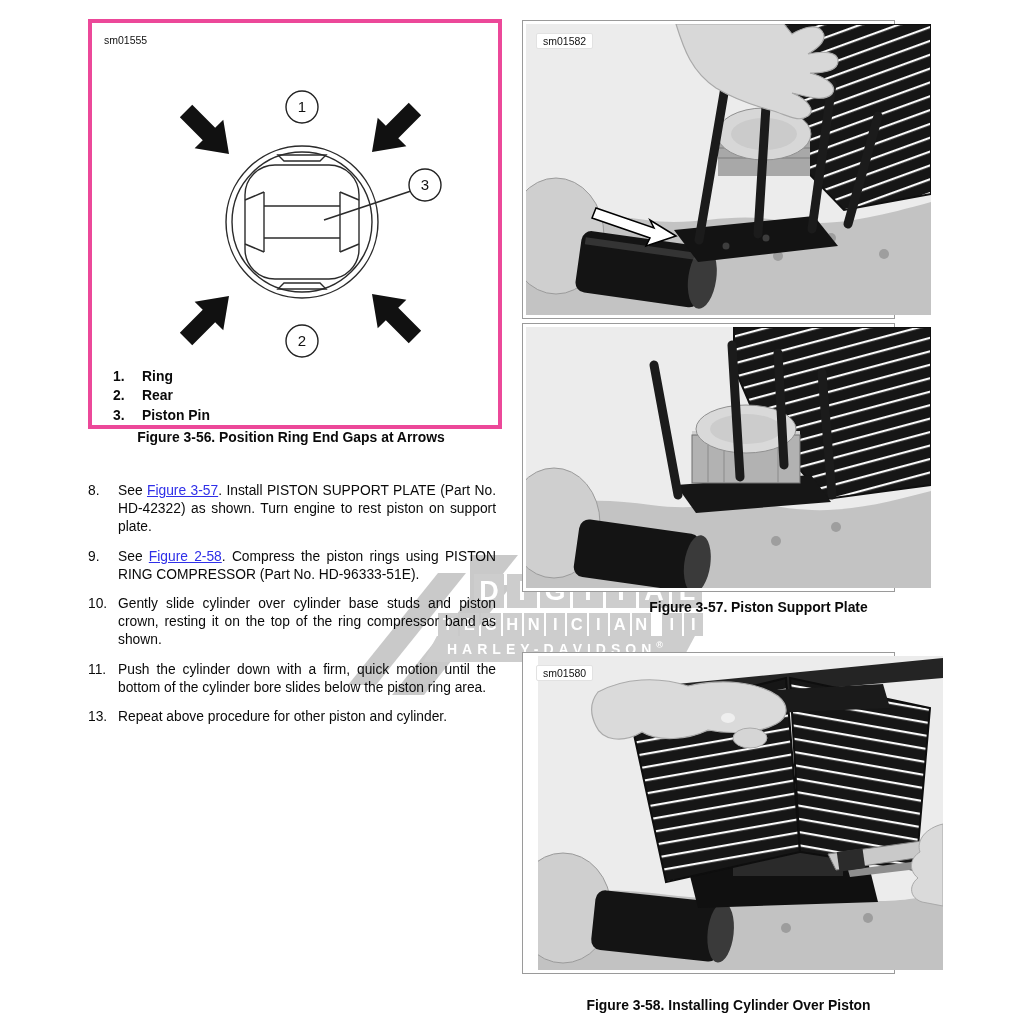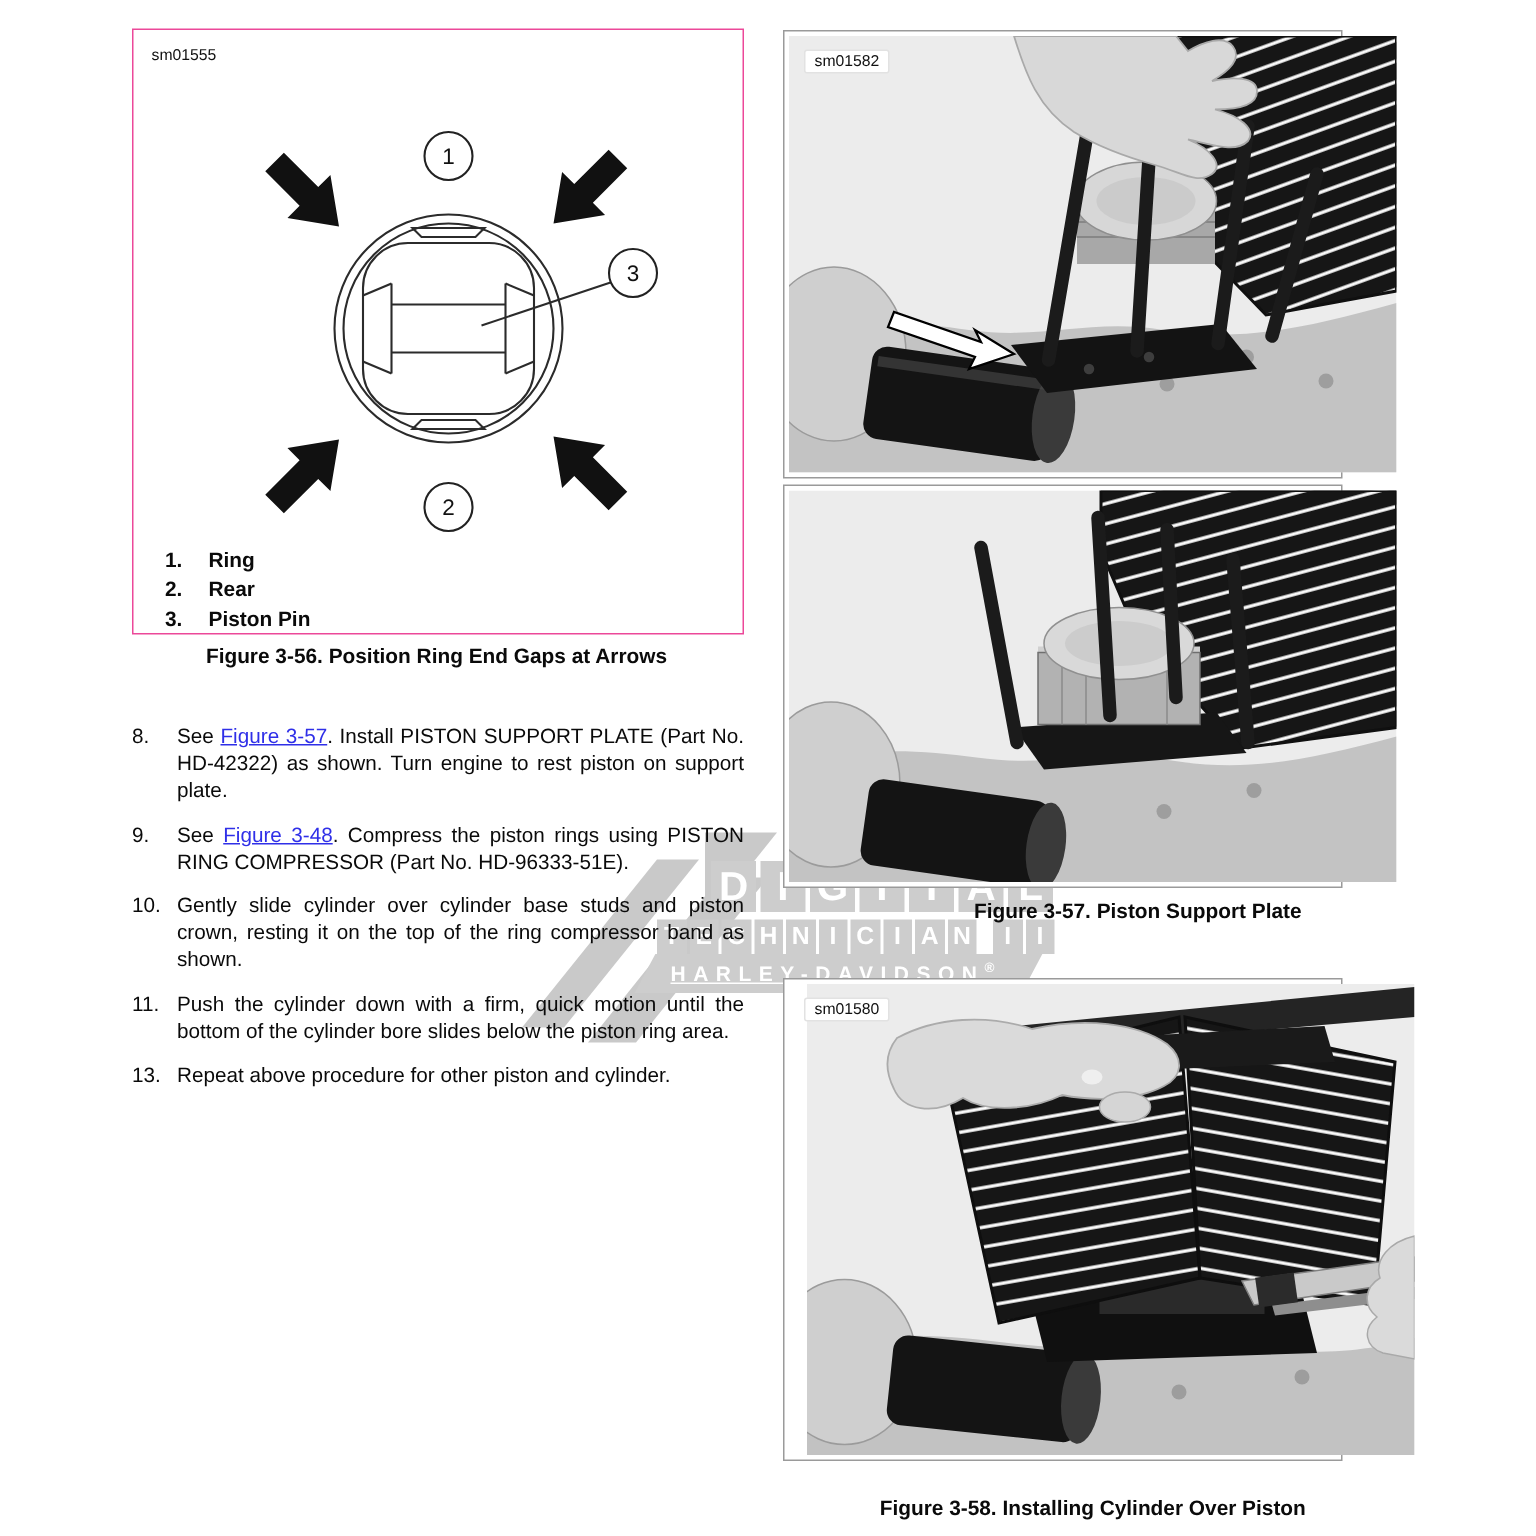--- a/index.html
+++ b/index.html
@@ -13,26 +13,26 @@
   #wm-row1{left:474px;top:574px;gap:3px;}
   #wm-row2{left:438px;top:613px;gap:2px;}
   .wm-tile1{width:30px;height:34px;background:var(--watermark-gray,#cdcdcd);color:#fff;
             font-weight:bold;font-size:27px;line-height:34px;text-align:center;}
   .wm-tile2{width:19.5px;height:23px;background:var(--watermark-gray,#cdcdcd);color:#fff;
             font-weight:bold;font-size:16.5px;line-height:23px;text-align:center;}
   .wm-gap{width:7px;}
   #wm-band{position:absolute;left:430px;top:636px;width:258px;height:26px;
            background:var(--watermark-gray,#cdcdcd);transform:skewX(-28deg);}
   #wm-row3{position:absolute;left:447px;top:640px;color:#fff;font-weight:bold;
-           font-size:14px;letter-spacing:5px;white-space:nowrap;text-decoration:underline;}
+           font-size:14px;letter-spacing:5px;white-space:nowrap;}
   #wm-row3 .reg{font-size:9px;vertical-align:6px;letter-spacing:0;}
 
   
   .layer{position:absolute;z-index:2;}
-  #diagram-panel{left:88px;top:19px;width:406px;height:402px;border:1px solid #ec4899;
+  #diagram-panel{left:88px;top:19px;width:406px;height:402px;border:4px solid #ec4899;
                  background:#fff;box-sizing:content-box;}
   .fig-tag-plain{position:absolute;left:12px;top:11px;font-size:10.5px;color:#111;}
   #legend{position:absolute;left:21px;top:344px;font-weight:bold;font-size:13.9px;line-height:19.4px;}
   .legend-row{display:flex;}
   .legend-num{width:29px;}
   .caption{font-weight:bold;font-size:13.9px;text-align:center;}
   #caption-356{left:88px;top:429px;width:406px;}
   #caption-357{left:552px;top:599px;width:413px;}
   #caption-358{left:522px;top:997px;width:413px;}
 
@@ -153,21 +153,21 @@
         <span class="legend-num">3.</span>
           <span>Piston Pin</span>
       </div>
     </div>
   </div>
 
   <div id="caption-356" class="layer caption">Figure 3-56. Position Ring End Gaps at Arrows</div>
 
   <div id="steps" class="layer">
       <div class="step"><span class="step-num">8.</span><span>See <a href="#" class="fig-link">Figure 3-57</a>. Install PISTON SUPPORT PLATE (Part No. HD-42322) as shown. Turn engine to rest piston on support plate.</span></div>
-      <div class="step"><span class="step-num">9.</span><span>See <a href="#" class="fig-link">Figure 3-48</a>. Compress the piston rings using PISTON RING COMPRESSOR (Part No. HD-96333-51E).</span></div>
+      <div class="step"><span class="step-num">9.</span><span>See <a href="#" class="fig-link">Figure 2-58</a>. Compress the piston rings using PISTON RING COMPRESSOR (Part No. HD-96333-51E).</span></div>
       <div class="step"><span class="step-num">10.</span><span>Gently slide cylinder over cylinder base studs and piston crown, resting it on the top of the ring compressor band as shown.</span></div>
       <div class="step"><span class="step-num">11.</span><span>Push the cylinder down with a firm, quick motion until the bottom of the cylinder bore slides below the piston ring area.</span></div>
       <div class="step"><span class="step-num">13.</span><span>Repeat above procedure for other piston and cylinder.</span></div>
     </div>
 
   <div id="photo-1" class="layer photo-box">
     <svg width="405" height="291" viewBox="0 0 405 291">
       <defs>
         <pattern id="fins1" width="8" height="13" patternUnits="userSpaceOnUse" patternTransform="rotate(-20)">
           <rect width="8" height="13" fill="#161616"></rect>

